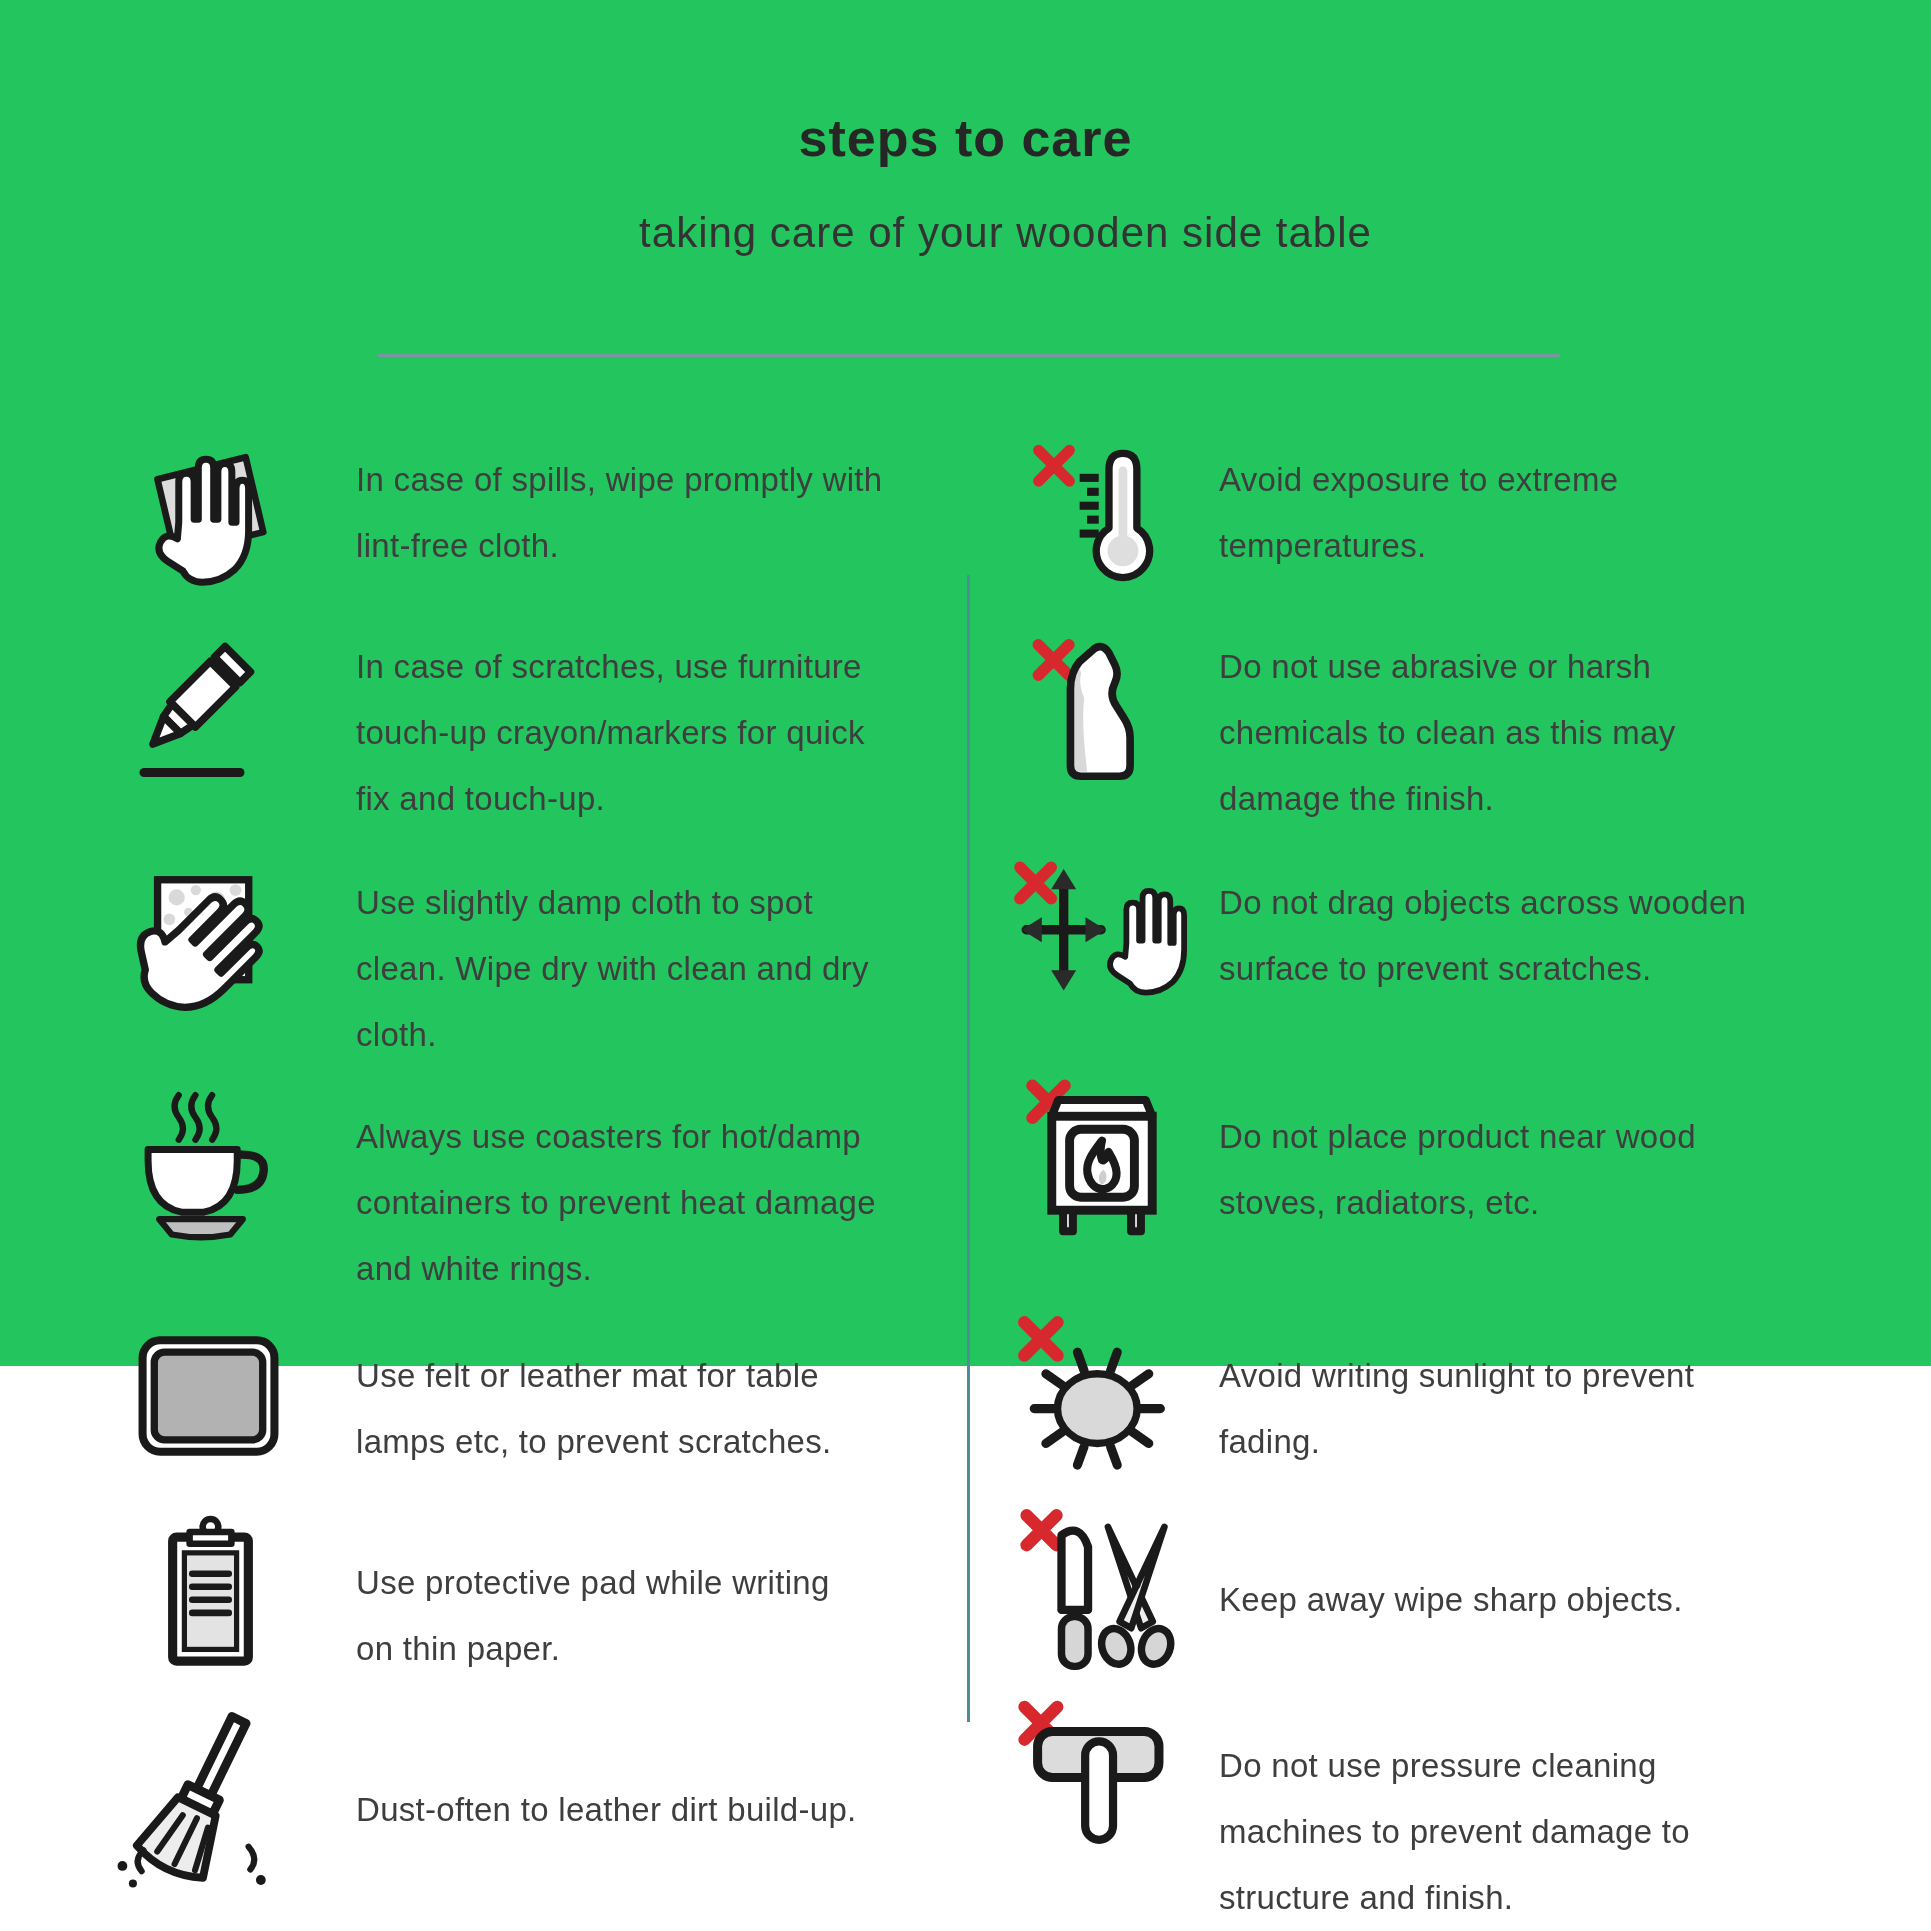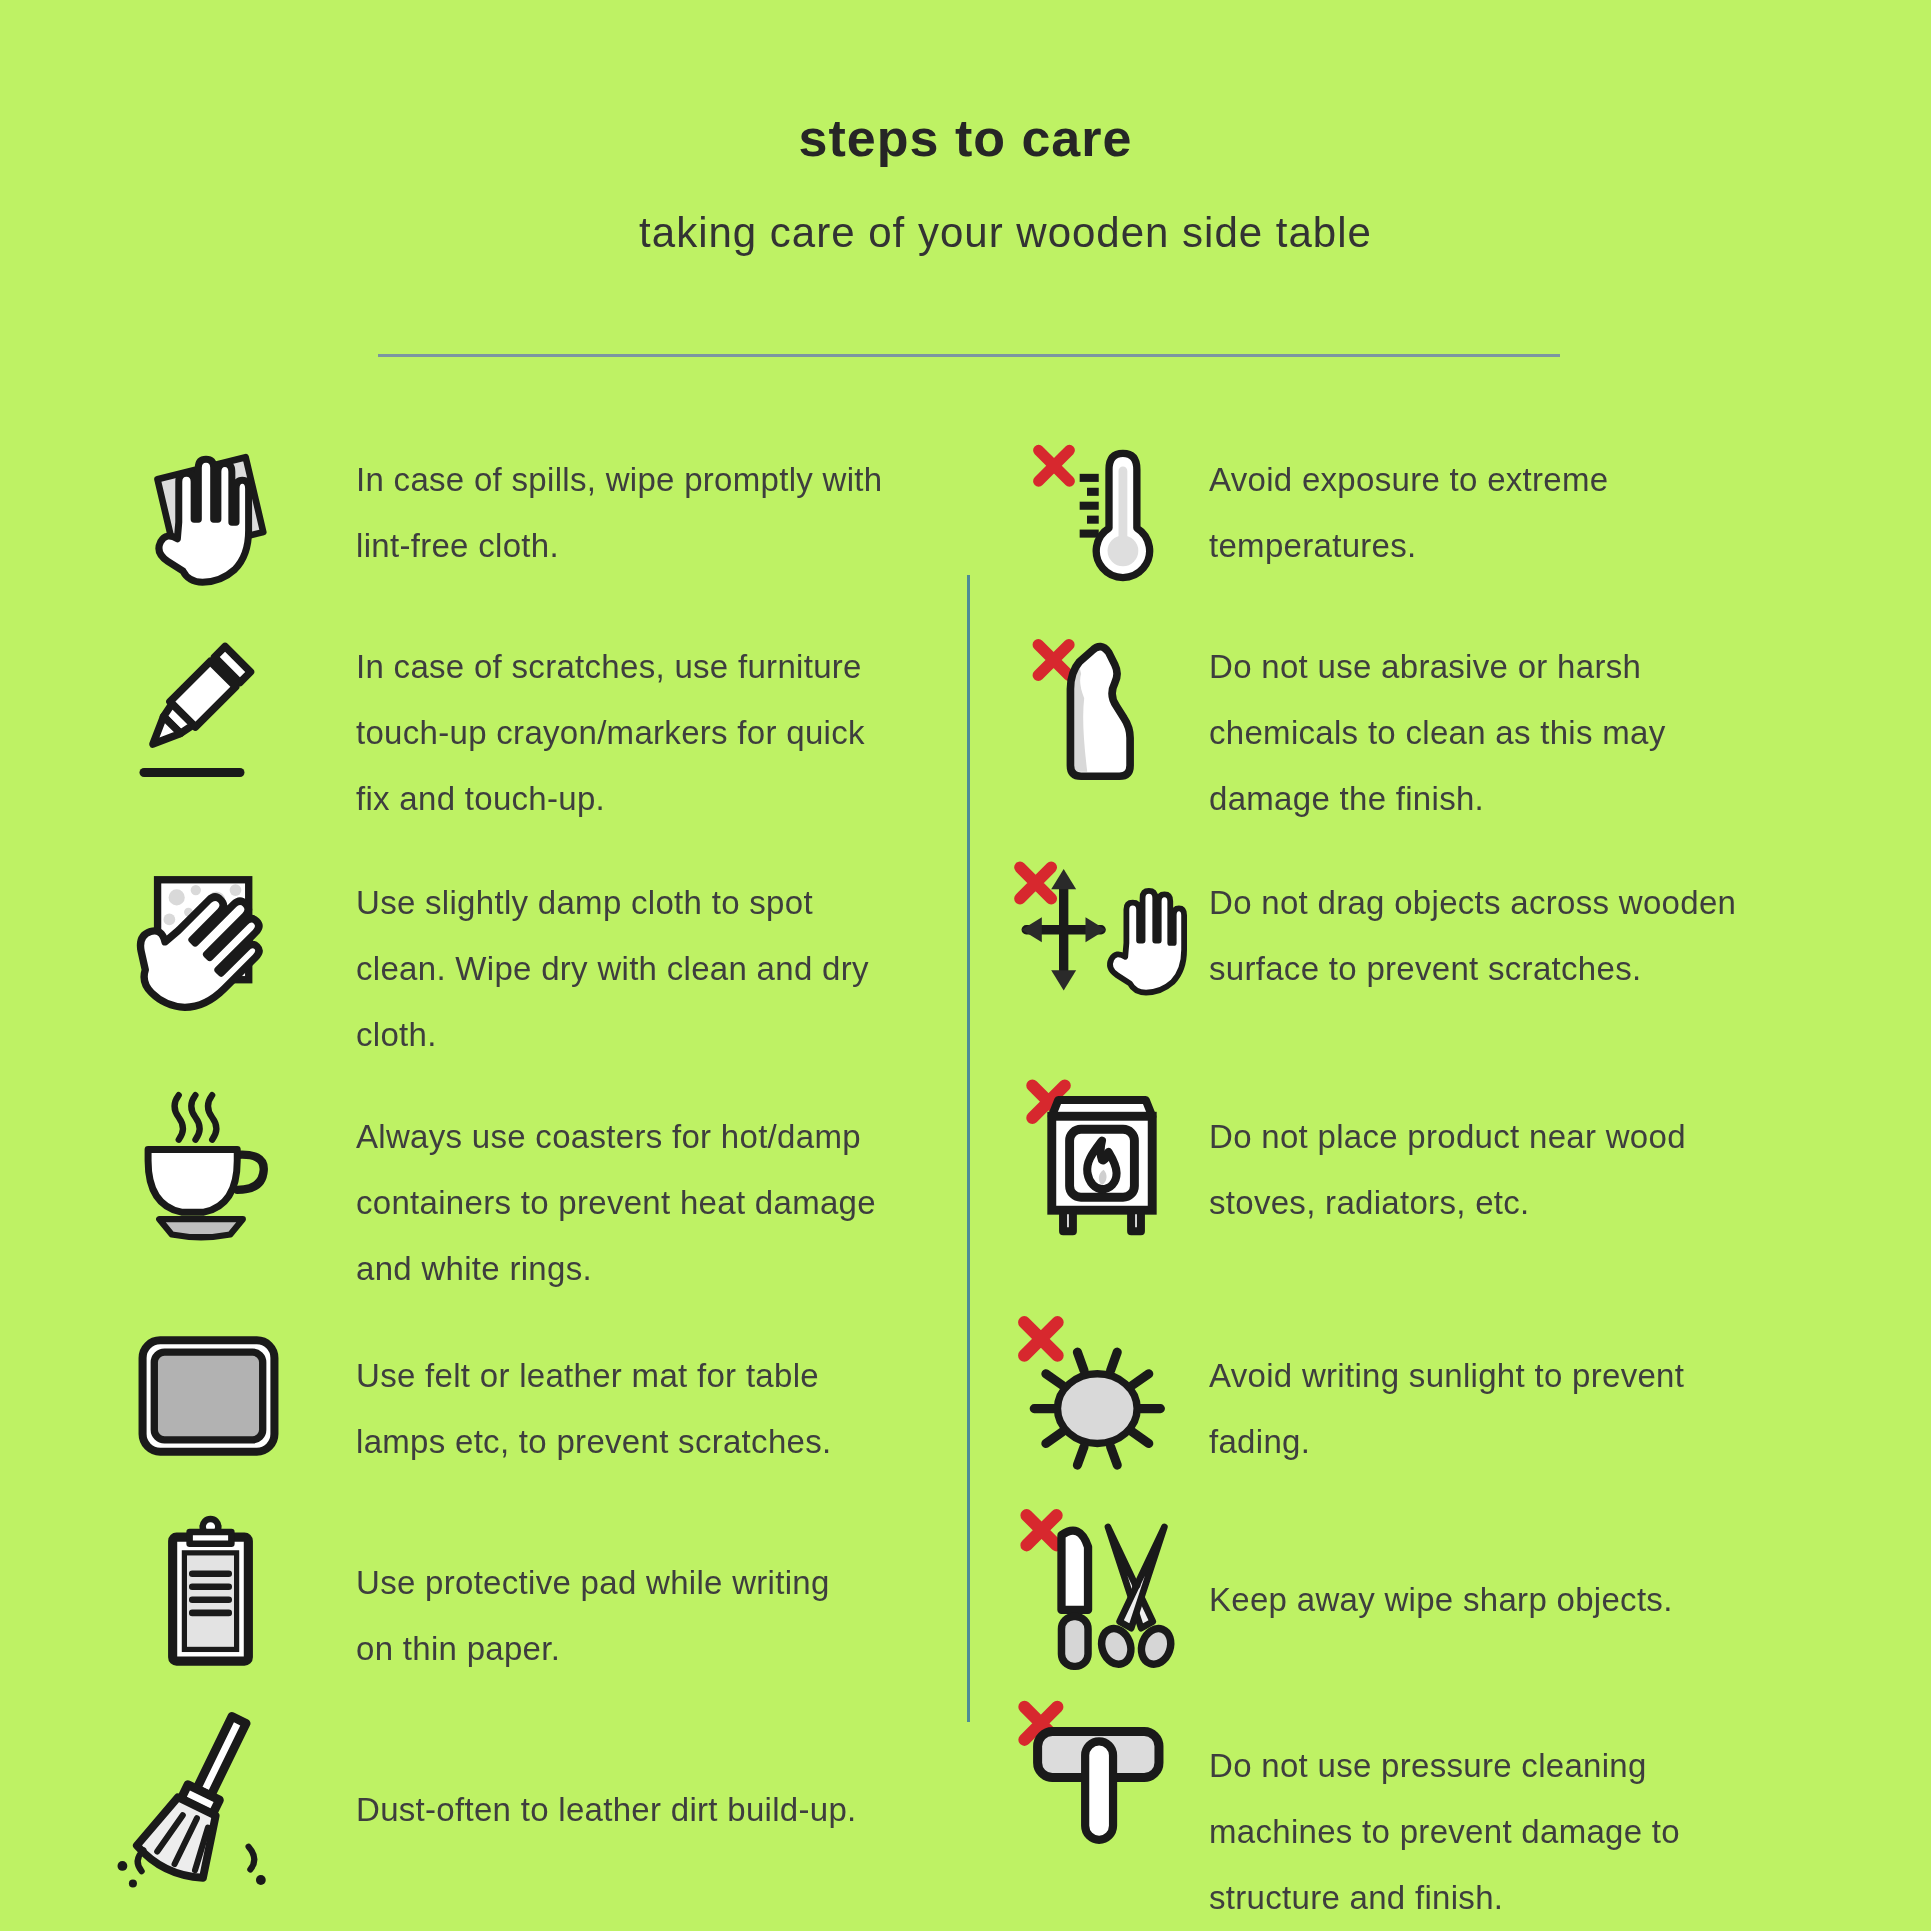--- a/index.html
+++ b/index.html
@@ -1,29 +1,29 @@
 <!DOCTYPE html>
 <html><head>
 <meta charset="utf-8">
 <style>
   html,body{margin:0;padding:0;background:#ffffff;}
   body{width:1931px;height:1931px;position:relative;font-family:"Liberation Sans",sans-serif;overflow:hidden;}
-  .canvas{position:absolute;left:0;top:0;width:1931px;height:1931px;background:#bef264;}
+  .canvas{position:absolute;left:0;top:0;width:1931px;height:1366px;background:#22c55e;}
   .title{position:absolute;top:108px;left:0;width:100%;text-align:center;
          font-size:52px;font-weight:700;color:#262626;letter-spacing:1px;}
   .subtitle{position:absolute;top:209px;left:0;width:100%;text-align:center;
          font-size:42px;font-weight:400;color:#333;letter-spacing:1px;padding-left:40px;}
   .hrule{position:absolute;top:354px;left:378px;width:1182px;height:2.9px;background:#7b96a1;}
   .vrule{position:absolute;top:575px;left:967px;width:2.9px;height:1147px;background:#4e8c96;}
   .row{position:absolute;}
   .row .icon{position:absolute;}
   .row .txt{position:absolute;top:0;font-size:33px;line-height:66px;color:#3e3e3e;
             letter-spacing:0.3px;white-space:pre-line;}
   .left  .txt{left:183px;width:676px;margin-left:38px;}
-  .right .txt{left:186px;width:676px;}
+  .right .txt{left:196px;width:676px;}
   svg{display:block;overflow:visible;}
   .ol{fill:#fff;stroke:#1a1a1a;stroke-width:5;stroke-linejoin:round;stroke-linecap:round;}
   .ln{fill:none;stroke:#1a1a1a;stroke-linejoin:round;stroke-linecap:round;}
   .xm{fill:none;stroke:#d7282e;stroke-width:7.5;stroke-linecap:round;}
 </style>
 </head>
 <body>
 
 <div class="canvas">
 

